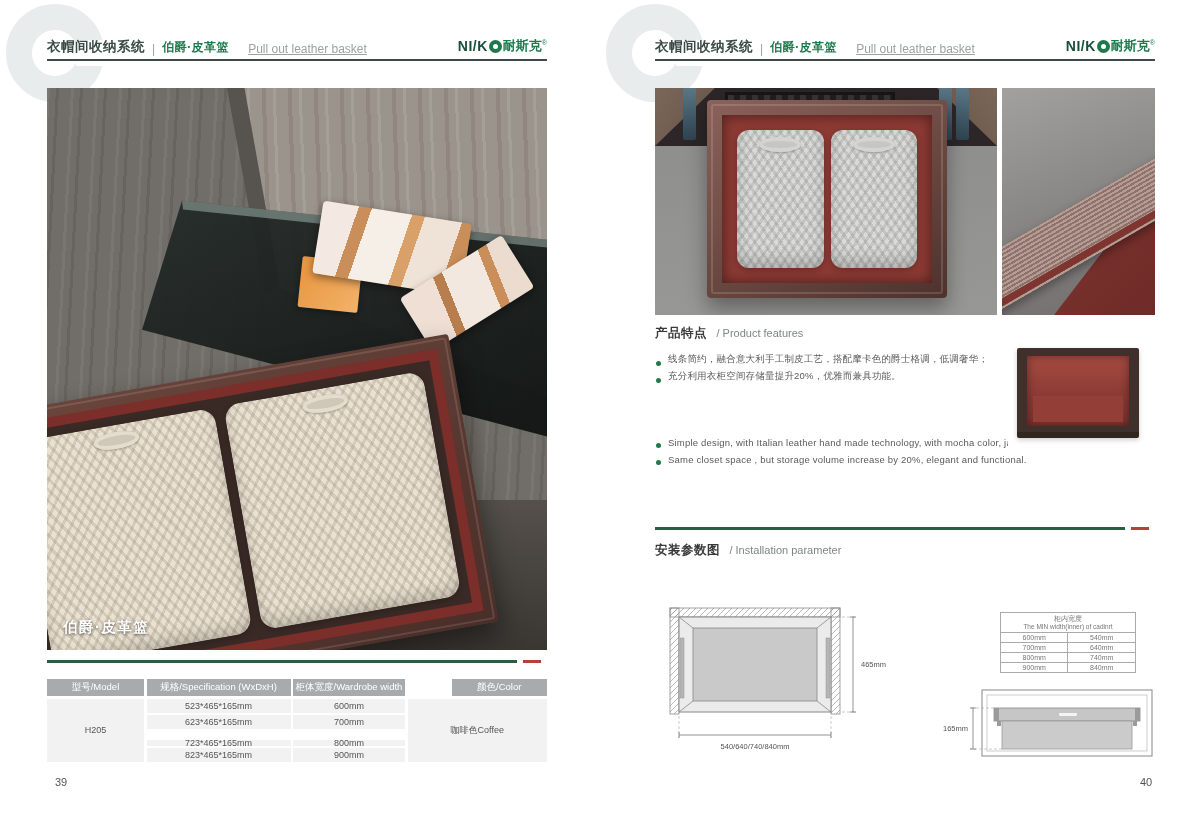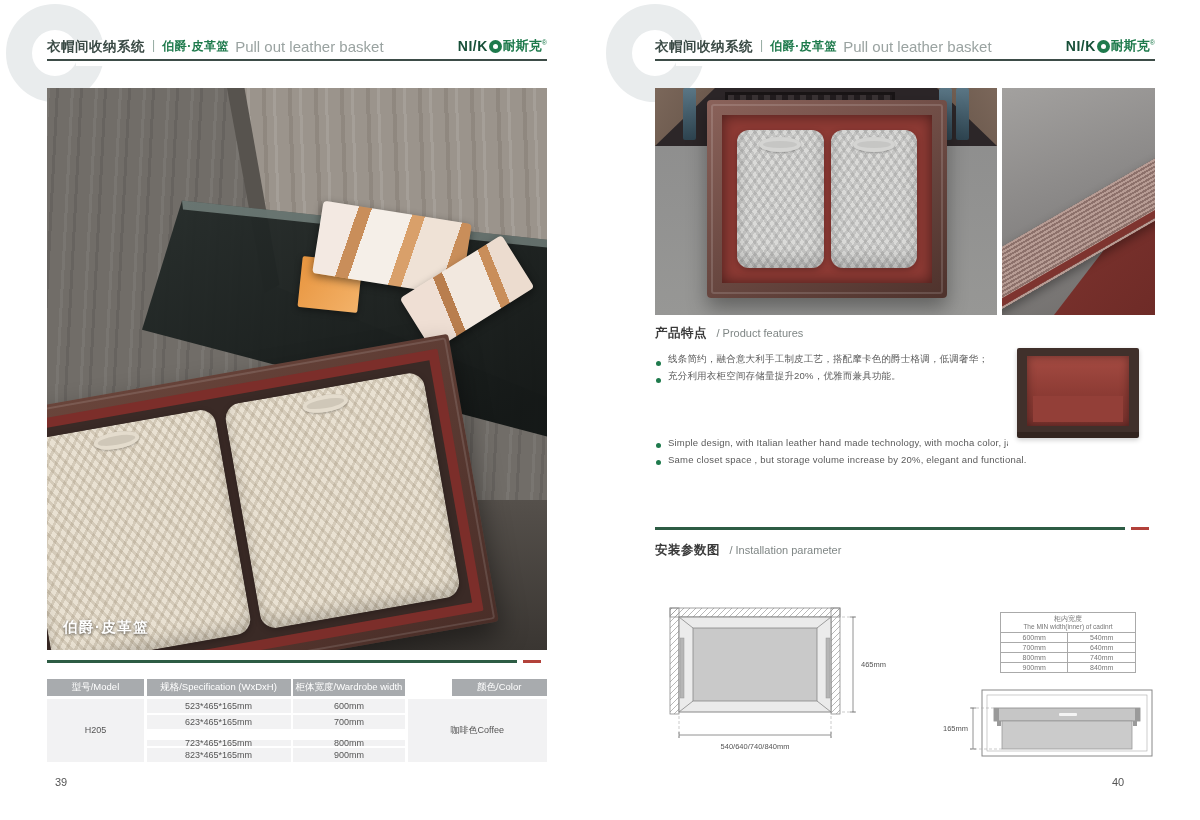--- a/index.html
+++ b/index.html
@@ -5,26 +5,26 @@
   * { margin:0; padding:0; box-sizing:border-box; }
   html,body { width:1200px; height:820px; background:#ffffff; font-family:"Liberation Sans", sans-serif; position:relative; overflow:hidden; }
 
   .page { position:absolute; top:0; width:600px; height:820px; background:#fff; }
   #page-left { left:0; }
   #page-right { left:600px; }
 
   
   .watermark-ring { position:absolute; left:6px; top:4px; width:98px; height:98px; border:26px solid #e9eced; border-radius:50%; }
   .watermark-gap { position:absolute; left:76px; top:40px; width:30px; height:26px; background:#fff; }
-  .header-row { position:absolute; left:47px; top:38px; display:flex; align-items:flex-start; white-space:nowrap; }
+  .header-row { position:absolute; left:47px; top:38px; display:flex; align-items:flex-end; white-space:nowrap; }
   #page-right .header-row { left:55px; }
   .sys-title { font-size:13.5px; font-weight:bold; color:#3b4b46; letter-spacing:.5px; }
   .hdr-sep { color:#93a9a0; margin:0 7px; font-size:12px; }
   .prod-zh { font-size:12px; font-weight:bold; color:#1e7a4c; letter-spacing:.5px; }
-  .prod-en { font-size:15px; color:#9aa3a1; margin-left:6px; }
+  .prod-en { font-size:12px; color:#9aa3a1; margin-left:19px;text-decoration:underline; }
   .header-line { position:absolute; left:47px; top:59px; width:500px; height:2px; background:#3d4c47; }
   #page-right .header-line { left:55px; }
   .brand { position:absolute; top:37px; right:53px; display:flex; align-items:center; }
   #page-right .brand { right:45px; }
   .brand-latin { font-size:14px; font-weight:bold; color:#174f38; letter-spacing:.5px; }
   .brand-o-icon { width:13px; height:13px; border-radius:50%; background:#1e7a4c; margin:0 1px; position:relative; display:inline-block; }
   .brand-o-icon::after { content:""; position:absolute; left:4px; top:4px; width:5px; height:5px; border-radius:50%; background:#fff; }
   .brand-zh { font-size:13px; font-weight:bold; color:#1e7a4c; }
   .brand-reg { font-size:7px; color:#1e7a4c; vertical-align:top; margin-top:-8px; }
 
@@ -65,21 +65,21 @@
   .spec-table { position:absolute; left:47px; top:679px; width:500px; display:grid; grid-template-columns:97px 144px 112px 1fr; grid-template-rows:17px repeat(4,14px); gap:2.5px; }
   .spec-table .th { background:#a8abae; color:#fff; font-size:9.5px; display:flex; align-items:center; justify-content:center; grid-row:1; }
   .spec-table .td { background:#f2f2f3; color:#555; font-size:9px; display:flex; align-items:center; justify-content:center; }
   .st-c1 { grid-column:1; } .st-c2 { grid-column:2; } .st-c3 { grid-column:3; } .st-c4 { grid-column:4;margin-left:44px; }
   .st-model { grid-column:1; grid-row:2 / span 4; }
   .st-color { grid-column:4; grid-row:2 / span 4; }
   .st-r1 { grid-row:2; } .st-r2 { grid-row:3; } .st-r3 { grid-row:4;margin-top:8px; } .st-r4 { grid-row:5; }
 
   .page-num { position:absolute; top:776px; font-size:11px; color:#555; }
   #page-left .page-num { left:55px; }
-  #page-right .page-num { left:512px;text-align:right; }
+  #page-right .page-num { left:540px;text-align:right; }
 
   
   .photo-top-main { position:absolute; left:55px; top:88px; width:342px; height:227px; overflow:hidden; background:linear-gradient(#8c8c8c,#979795); }
   .ptm-band { position:absolute; left:0; top:0; width:100%; height:58px; background:#2c2628; }
   .ptm-rack { position:absolute; left:70px; top:4px; width:170px; height:42px; background:repeating-linear-gradient(90deg,#3a3335 0 6px, #221d1f 6px 12px); border:3px solid #191516; }
   .ptm-wood-l { position:absolute; left:0; top:0; width:92px; height:58px; clip-path:polygon(0 0, 60px 0, 0 58px); background:linear-gradient(120deg,#7b675a,#5d4c41); }
   .ptm-wood-r { position:absolute; right:0; top:0; width:92px; height:58px; clip-path:polygon(92px 0, 92px 58px, 32px 0); background:linear-gradient(240deg,#7b675a,#5d4c41); }
   .ptm-post { position:absolute; top:0; width:13px; height:52px; background:linear-gradient(#5a7685,#2e4450); border-radius:2px; }
   .basket-r { position:absolute; left:52px; top:12px; width:240px; height:198px; }
   .basket-r .frame { position:absolute; inset:0; background:linear-gradient(150deg,#8a625a,#4e322c); border-radius:4px; box-shadow:0 10px 20px rgba(0,0,0,.35); }

